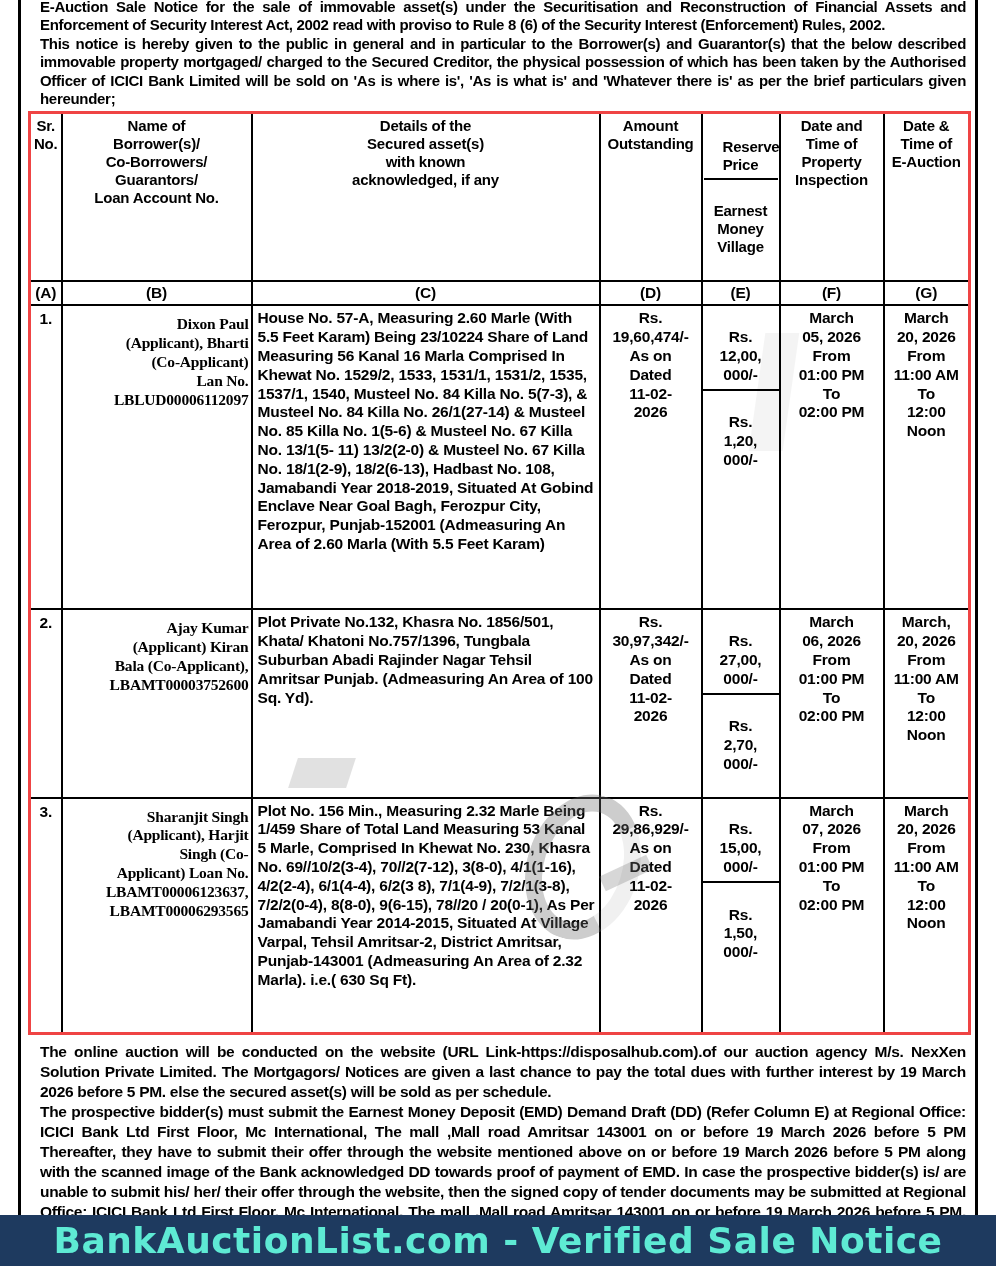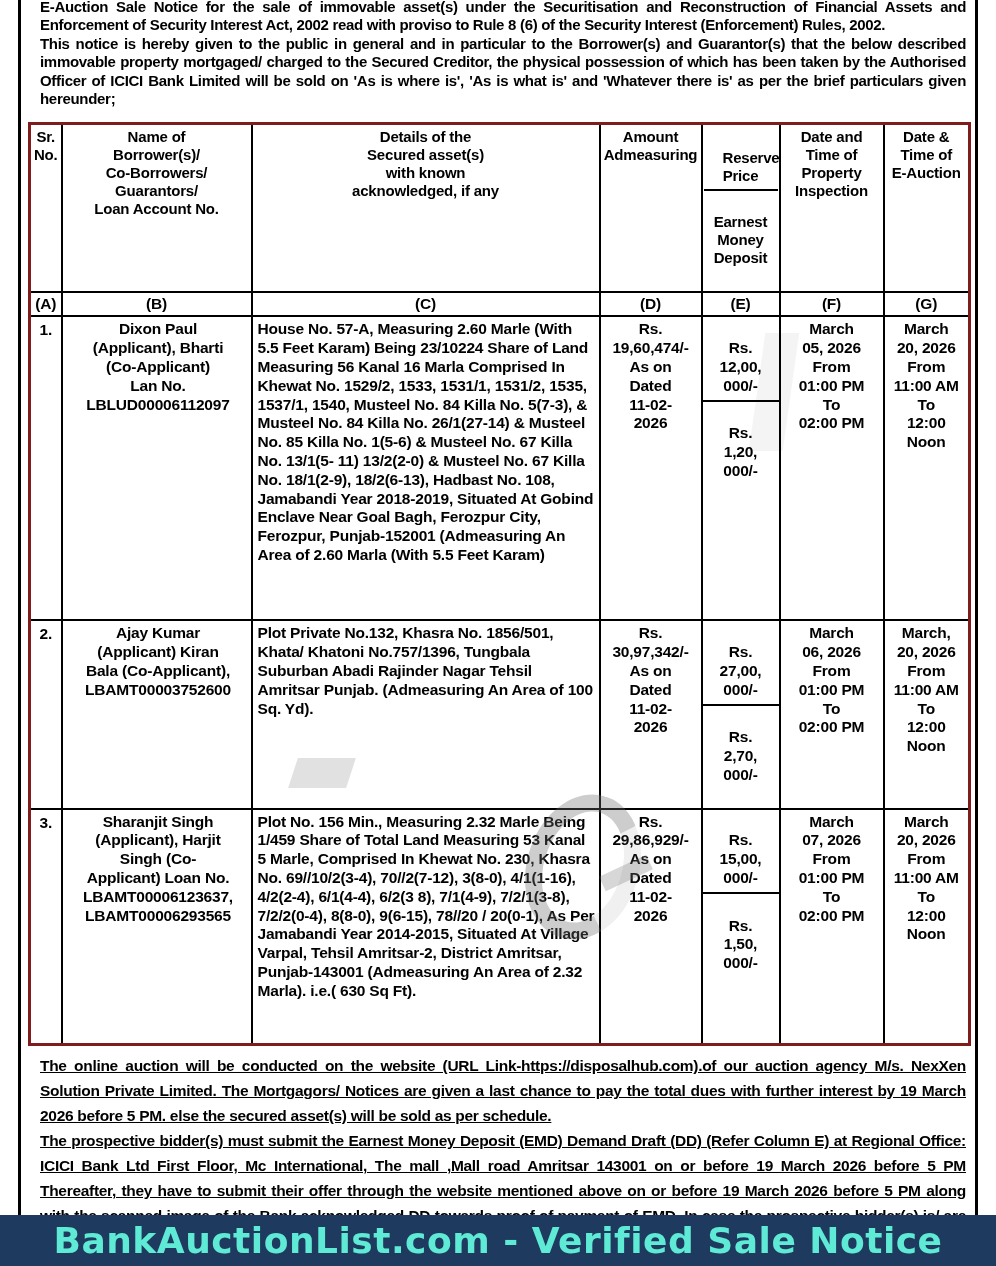--- a/index.html
+++ b/index.html
@@ -27,22 +27,22 @@
     letter-spacing:-0.3px;
     text-align:justify;
     white-space:normal;
   }
   
   table.notice {
     border-collapse:collapse;
     table-layout:fixed;
     width:940px;
     margin-left:-4px;
-    margin-top:14px;
-    border:3px solid #7f1d1d;
+    margin-top:3px;
+    border:3px solid #ef4444;
     position:relative;
     z-index:1;
     background:transparent;
   }
   table.notice th, table.notice td {
     border:2px solid #000;
     vertical-align:top;
     font-size:15.5px;
     line-height:18.8px;
     letter-spacing:-0.2px;
@@ -62,36 +62,35 @@
   tr.letters td {
     text-align:center;
     height:24px;
     padding:1px;
     font-size:15.5px;
     vertical-align:middle;
     white-space:normal;
   }
   td.c { text-align:center; white-space:pre-line; padding:3px 2px; }
   td.sr { text-align:center; padding-top:4px; white-space:normal; }
-  td.name { text-align:center; padding:3px 2px 3px 5px; white-space:pre-line; }
+  td.name { text-align:right; padding:9px 2px 3px 5px; white-space:pre-line;font-family:Liberation Serif, serif; }
   td.det  { text-align:left; padding:3px 3px 17px 5px; white-space:normal; }
   td.split { padding:0; text-align:center; white-space:pre-line; }
   .stack-top { border-bottom:2px solid #000; padding:3px 2px 4px; }
   .stack-bottom { padding:4px 2px; }
   tr.r1 { height:304px; }
   tr.r2 { height:134px; }
   tr.r3 { height:236px; }
   
   .fparas { margin-top:7px; padding-left:8px; padding-right:4px; }
   .fparas p {
     font-size:15.5px;
-    line-height:25px;
+    line-height:20px;
     letter-spacing:-0.3px;
     text-align:justify;
-    text-decoration:underline;
   }
   
   .wm { position:absolute; pointer-events:none; z-index:0; }
   .wm-ring {
     left:527px; top:793px;
     width:112px; height:148px;
     border:17px solid rgba(110,110,110,0.34);
     border-right-color:rgba(110,110,110,0.10);
     border-radius:50%;
     transform:rotate(18deg);
@@ -156,27 +155,27 @@
         <th>Name of
 Borrower(s)/
 Co-Borrowers/
 Guarantors/
 Loan Account No.</th>
         <th>Details of the
 Secured asset(s)
 with known
 acknowledged, if any</th>
         <th>Amount
-Admeasuring</th>
+Outstanding</th>
         <th class="th-split">
           <div class="hsplit-top">Reserve
 Price</div>
           <div class="hsplit-bottom">Earnest
 Money
-Deposit</div>
+Village</div>
         </th>
         <th>Date and
 Time of
 Property
 Inspection</th>
         <th>Date &amp;
 Time of
 E-Auction</th>
       </tr>
       <tr class="letters">

